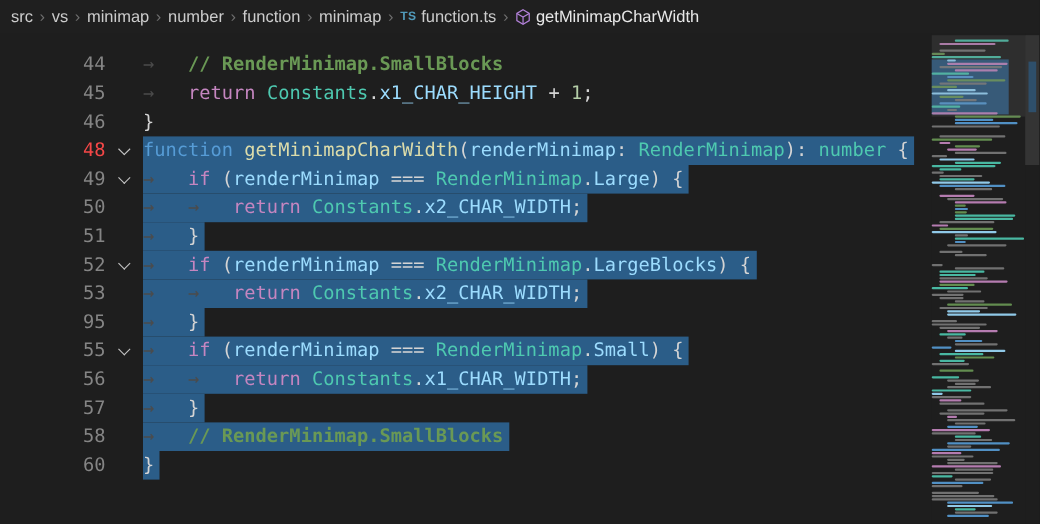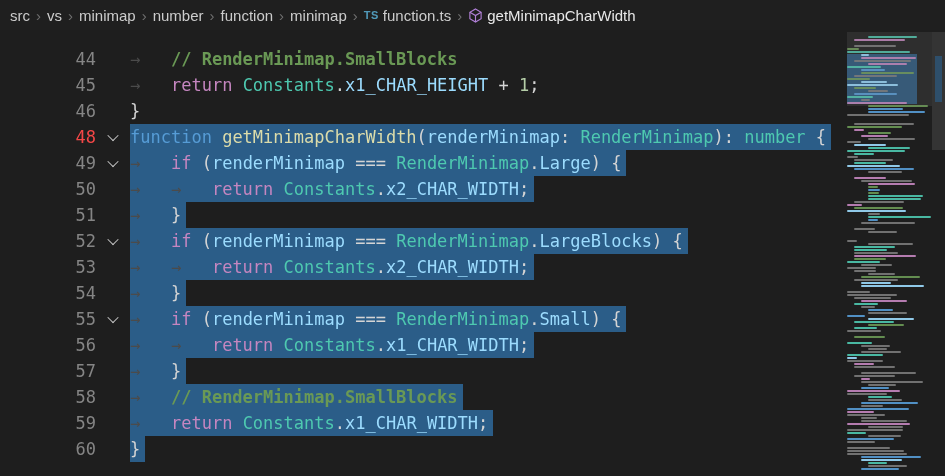--- a/index.html
+++ b/index.html
@@ -98,26 +98,25 @@
   <div class="code-area">
       <div class="line"><div class="lineno">44</div><div class="fold"></div><div class="code"><span class="seg"><span class="tk-ws">→   </span><span class="tk-cm">// RenderMinimap.SmallBlocks</span></span></div></div>
       <div class="line"><div class="lineno">45</div><div class="fold"></div><div class="code"><span class="seg"><span class="tk-ws">→   </span><span class="tk-ctrl">return</span><span class="tk-pun"> </span><span class="tk-type">Constants</span><span class="tk-pun">.</span><span class="tk-prop">x1_CHAR_HEIGHT</span><span class="tk-pun"> + </span><span class="tk-num">1</span><span class="tk-pun">;</span></span></div></div>
       <div class="line"><div class="lineno">46</div><div class="fold"></div><div class="code"><span class="seg"><span class="tk-pun">}</span></span></div></div>
       <div class="line"><div class="lineno active">48</div><div class="fold"><span class="chev"></span></div><div class="code"><span class="seg sel"><span class="tk-kw">function</span><span class="tk-pun"> </span><span class="tk-fn">getMinimapCharWidth</span><span class="tk-pun">(</span><span class="tk-var">renderMinimap</span><span class="tk-pun">: </span><span class="tk-type">RenderMinimap</span><span class="tk-pun">): </span><span class="tk-type">number</span><span class="tk-pun"> {</span></span></div></div>
       <div class="line"><div class="lineno">49</div><div class="fold"><span class="chev"></span></div><div class="code"><span class="seg sel"><span class="tk-ws">→   </span><span class="tk-ctrl">if</span><span class="tk-pun"> (</span><span class="tk-var">renderMinimap</span><span class="tk-pun"> === </span><span class="tk-type">RenderMinimap</span><span class="tk-pun">.</span><span class="tk-prop">Large</span><span class="tk-pun">) {</span></span></div></div>
       <div class="line"><div class="lineno">50</div><div class="fold"></div><div class="code"><span class="seg sel"><span class="tk-ws">→   </span><span class="tk-ws">→   </span><span class="tk-ctrl">return</span><span class="tk-pun"> </span><span class="tk-type">Constants</span><span class="tk-pun">.</span><span class="tk-prop">x2_CHAR_WIDTH</span><span class="tk-pun">;</span></span></div></div>
       <div class="line"><div class="lineno">51</div><div class="fold"></div><div class="code"><span class="seg sel"><span class="tk-ws">→   </span><span class="tk-pun">}</span></span></div></div>
       <div class="line"><div class="lineno">52</div><div class="fold"><span class="chev"></span></div><div class="code"><span class="seg sel"><span class="tk-ws">→   </span><span class="tk-ctrl">if</span><span class="tk-pun"> (</span><span class="tk-var">renderMinimap</span><span class="tk-pun"> === </span><span class="tk-type">RenderMinimap</span><span class="tk-pun">.</span><span class="tk-prop">LargeBlocks</span><span class="tk-pun">) {</span></span></div></div>
       <div class="line"><div class="lineno">53</div><div class="fold"></div><div class="code"><span class="seg sel"><span class="tk-ws">→   </span><span class="tk-ws">→   </span><span class="tk-ctrl">return</span><span class="tk-pun"> </span><span class="tk-type">Constants</span><span class="tk-pun">.</span><span class="tk-prop">x2_CHAR_WIDTH</span><span class="tk-pun">;</span></span></div></div>
-      <div class="line"><div class="lineno">54</div><div class="fold"></div><div class="code"><span class="seg sel"><span class="tk-ws">→   </span><span class="tk-pun">}</span></span></div></div>
+      <div class="line"><div class="lineno">95</div><div class="fold"></div><div class="code"><span class="seg sel"><span class="tk-ws">→   </span><span class="tk-pun">}</span></span></div></div>
       <div class="line"><div class="lineno">55</div><div class="fold"><span class="chev"></span></div><div class="code"><span class="seg sel"><span class="tk-ws">→   </span><span class="tk-ctrl">if</span><span class="tk-pun"> (</span><span class="tk-var">renderMinimap</span><span class="tk-pun"> === </span><span class="tk-type">RenderMinimap</span><span class="tk-pun">.</span><span class="tk-prop">Small</span><span class="tk-pun">) {</span></span></div></div>
       <div class="line"><div class="lineno">56</div><div class="fold"></div><div class="code"><span class="seg sel"><span class="tk-ws">→   </span><span class="tk-ws">→   </span><span class="tk-ctrl">return</span><span class="tk-pun"> </span><span class="tk-type">Constants</span><span class="tk-pun">.</span><span class="tk-prop">x1_CHAR_WIDTH</span><span class="tk-pun">;</span></span></div></div>
       <div class="line"><div class="lineno">57</div><div class="fold"></div><div class="code"><span class="seg sel"><span class="tk-ws">→   </span><span class="tk-pun">}</span></span></div></div>
       <div class="line"><div class="lineno">58</div><div class="fold"></div><div class="code"><span class="seg sel"><span class="tk-ws">→   </span><span class="tk-cm">// RenderMinimap.SmallBlocks</span></span></div></div>
-      <div class="line"><div class="lineno">59</div><div class="fold"></div><div class="code"><span class="seg sel"><span class="tk-ws">→   </span><span class="tk-ctrl">return</span><span class="tk-pun"> </span><span class="tk-type">Constants</span><span class="tk-pun">.</span><span class="tk-prop">x1_CHAR_WIDTH</span><span class="tk-pun">;</span></span></div></div>
       <div class="line"><div class="lineno">60</div><div class="fold"></div><div class="code"><span class="seg sel"><span class="tk-pun">}</span></span></div></div>
     </div>
 
   <div class="minimap">
     <div class="minimap-selection"></div>
     <div class="mm-content">
         <div class="mm-bar" style="width: 0px;"></div>
         <div class="mm-bar" style="margin-left: 21px; width: 48.5439px; background: rgb(78, 201, 176);"></div>
         <div class="mm-bar" style="margin-left: 7px; width: 50.7179px; background: rgb(197, 134, 192);"></div>
         <div class="mm-bar" style="width: 0px;"></div>

